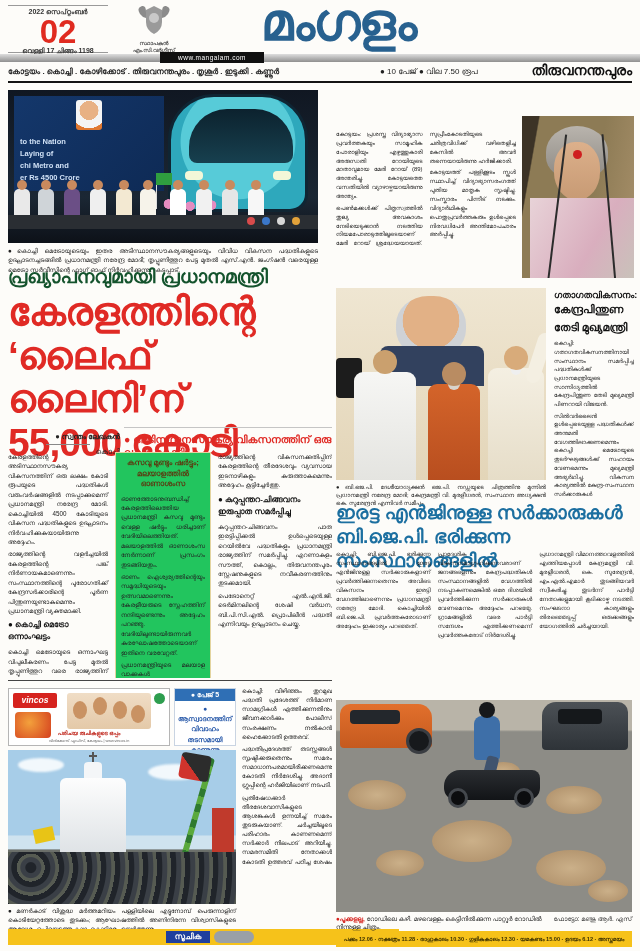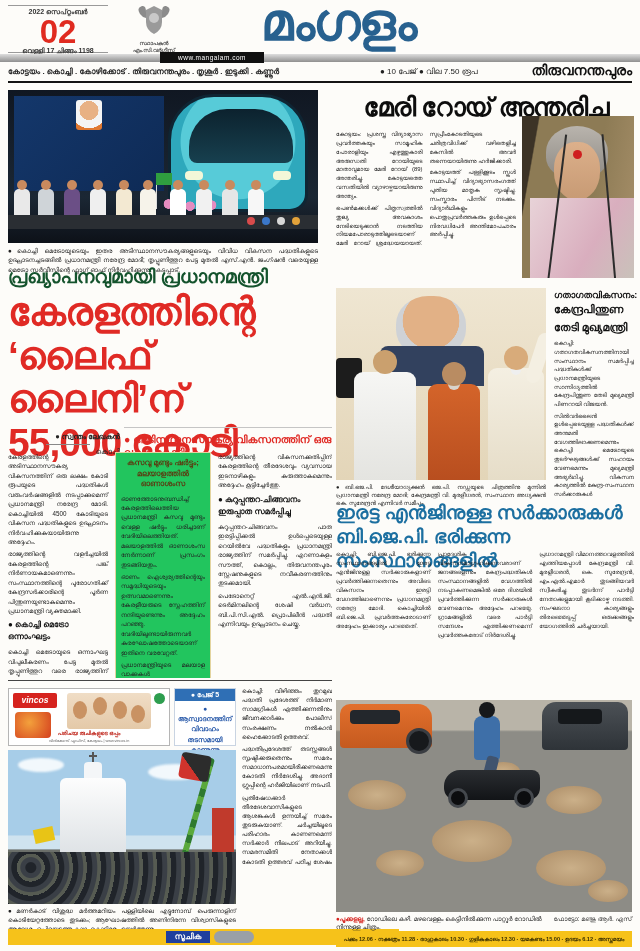--- a/index.html
+++ b/index.html
@@ -172,20 +172,26 @@
   <div class="abs www-box">www.mangalam.com</div>
 
   <div class="abs cities">കോട്ടയം . കൊച്ചി . കോഴിക്കോട് . തിരുവനന്തപുരം . തൃശൂർ . ഇടുക്കി . കണ്ണൂർ</div>
   <div class="abs pages-price">● 10 പേജ്   ● വില 7.50 രൂപ</div>
   <div class="abs edition">തിരുവനന്തപുരം</div>
   <div class="abs head-rule"></div>
 
   <div class="abs photo metro-photo">
     <div class="led">
       <div class="modi-pic"></div>
+      <div class="led-lines">
+        <div>to the Nation</div>
+        <div>Laying of</div>
+        <div>chi Metro and</div>
+        <div>er Rs 4500 Crore</div>
+      </div>
     </div>
     <div class="train">
       <div class="train-glass"></div>
       <div class="train-light" style="left:14px;"></div>
       <div class="train-light" style="right:14px;"></div>
       <div class="flowers"></div>
     </div>
     <div class="stage">
       <div class="person" style="left:6px;background:#e9e9e9;"></div>
       <div class="person" style="left:30px;background:#cfd4d8;"></div>
@@ -252,21 +258,20 @@
         </div>
       <div class="col-sub">● കുറുപ്പന്തറ-ചിങ്ങവനം ഇരുപ്പാത സമർപ്പിച്ചു</div>
       <div>
           <p>കുറുപ്പന്തറ-ചിങ്ങവനം പാത ഇരട്ടിപ്പിക്കൽ ഉൾപ്പെടെയുള്ള റെയിൽവേ പദ്ധതികളും പ്രധാനമന്ത്രി രാജ്യത്തിന് സമർപ്പിച്ചു. എറണാകുളം സൗത്ത്, കൊല്ലം, തിരുവനന്തപുരം സ്റ്റേഷനുകളുടെ നവീകരണത്തിനും തുടക്കമായി.</p>
           <p>പെട്രോനെറ്റ് എൽ.എൻ.ജി. ടെർമിനലിന്റെ ശേഷി വർധന, ബി.പി.സി.എൽ. പ്രൊപിലീൻ പദ്ധതി എന്നിവയും ഉദ്ഘാടനം ചെയ്തു.</p>
         </div>
     </div>
   </div>
   <div class="abs left-rule"></div>
 
-  <div class="abs mary-headline">മേരി റോയ് അന്തരിച്ചു</div>
   <div class="abs mary-cols">
       <p>കോട്ടയം: പ്രശസ്ത വിദ്യാഭ്യാസ പ്രവർത്തകയും സാമൂഹിക പോരാളിയും എഴുത്തുകാരി അരുന്ധതി റോയിയുടെ മാതാവുമായ മേരി റോയ് (89) അന്തരിച്ചു. കോട്ടയത്തെ വസതിയിൽ വ്യാഴാഴ്ചയായിരുന്നു അന്ത്യം.</p>
       <p>പെൺമക്കൾക്ക് പിതൃസ്വത്തിൽ തുല്യ അവകാശം നേടിയെടുക്കാൻ നടത്തിയ നിയമപോരാട്ടത്തിലൂടെയാണ് മേരി റോയ് ശ്രദ്ധേയയായത്. സുപ്രീംകോടതിയുടെ ചരിത്രവിധിക്ക് വഴിതെളിച്ച കേസിൽ അവർ തന്നെയായിരുന്നു ഹർജിക്കാരി.</p>
       <p>കോട്ടയത്ത് പള്ളിക്കൂടം സ്കൂൾ സ്ഥാപിച്ച് വിദ്യാഭ്യാസരംഗത്ത് പുതിയ മാതൃക സൃഷ്ടിച്ചു. സംസ്കാരം പിന്നീട് നടക്കും. വിദ്യാർഥികളും പൊതുപ്രവർത്തകരും ഉൾപ്പെടെ നിരവധിപേർ അന്തിമോപചാരം അർപ്പിച്ചു.</p>
     </div>
   <div class="abs photo mary-photo">
     <div class="mary-hair"></div>
     <div class="mary-face"></div>
     <div class="mary-bindi"></div>
     <div class="mary-dress"></div>

